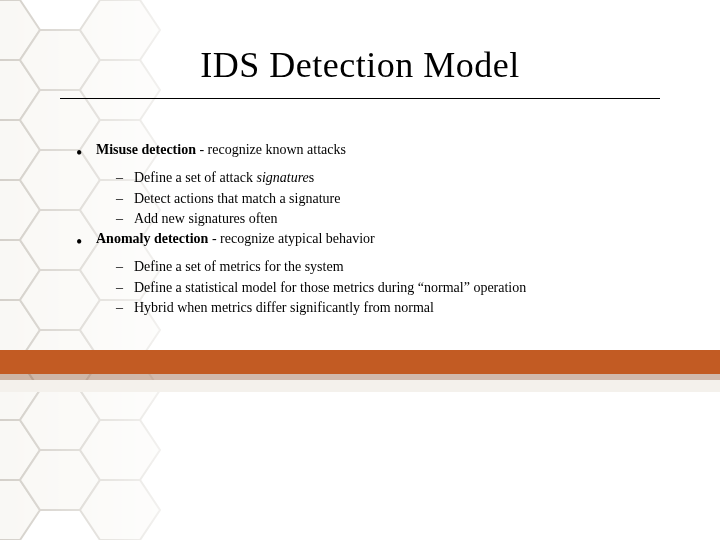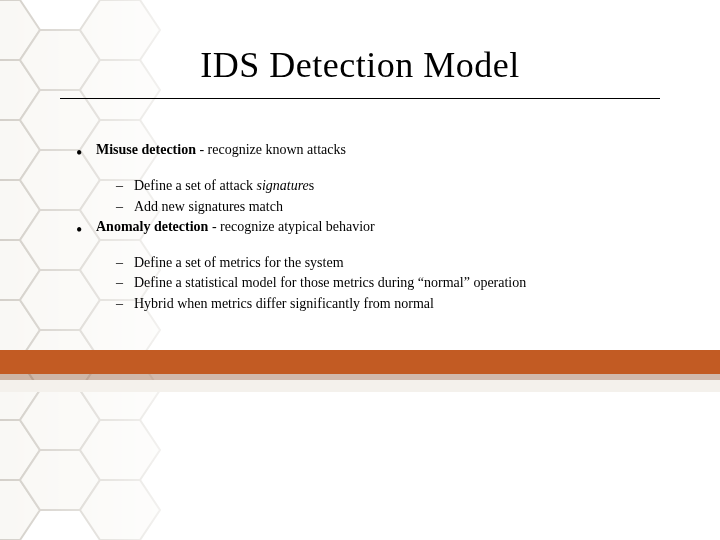--- a/index.html
+++ b/index.html
@@ -69,21 +69,21 @@
     margin-bottom: 0px;
   }
   .content > ul > li::before {
     content: "•";
     position: absolute;
     left: 6px;
     top: 0;
     font-size: 18px;
   }
   .content ul ul {
-    margin-top: 16px;
+    margin-top: 8px;
     margin-left: 14px;
   }
   .content ul ul > li {
     position: relative;
     padding-left: 24px;
   }
   .content ul ul > li::before {
     content: "–";
     position: absolute;
     left: 6px;
@@ -173,21 +173,22 @@
 
   <div class="title">IDS Detection Model</div>
   <div class="title-rule"></div>
 
   <div class="content">
     <ul>
       <li>
         <b>Misuse detection</b><span> - recognize known attacks</span>
         <ul>
           <li><span>Define a set of attack </span><i>signature</i><span>s</span></li>
-          <li><span>Add new signatures match</span></li>
+          <li><span>Detect actions that match a signature</span></li>
+          <li><span>Add new signatures often</span></li>
         </ul>
       </li>
       <li>
         <b>Anomaly detection</b><span> - recognize atypical behavior</span>
         <ul>
           <li><span>Define a set of metrics for the system</span></li>
           <li><span>Define a statistical model for those metrics during “normal” operation</span></li>
           <li><span>Hybrid when metrics differ significantly from normal</span></li>
         </ul>
       </li>

